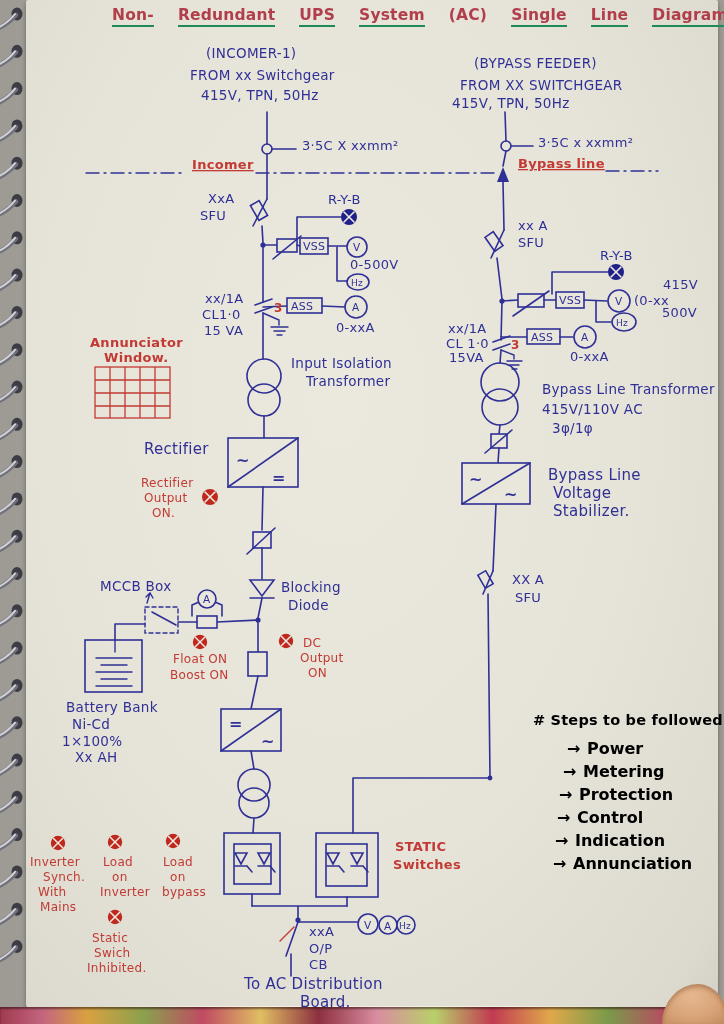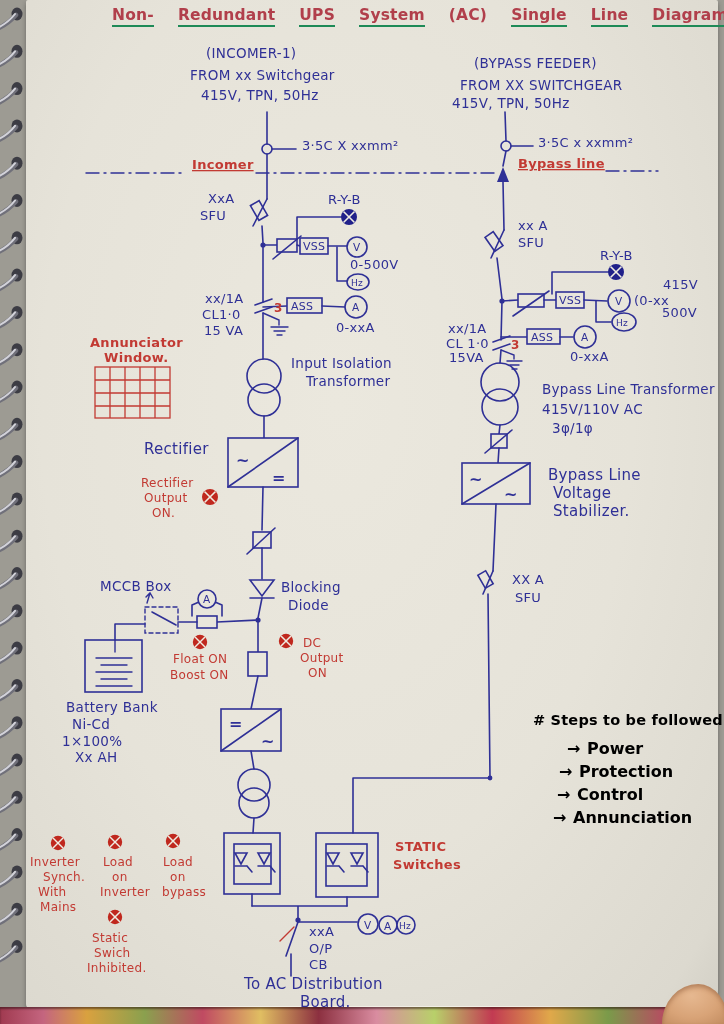--- a/index.html
+++ b/index.html
@@ -511,19 +511,21 @@
     <span class="u">System</span>
     <span>(AC)</span>
     <span class="u">Single</span>
     <span class="u">Line</span>
     <span class="u">Diagram.</span>
   </div>
 
   <div class="steps">
     <div class="hd"># Steps to be followed</div>
     <div class="row r0"><span class="ar">→</span><span>Power</span></div>
+    <div class="row r1"><span class="ar">→</span><span>Metering</span></div>
     <div class="row r2"><span class="ar">→</span><span>Protection</span></div>
     <div class="row r3"><span class="ar">→</span><span>Control</span></div>
+    <div class="row r4"><span class="ar">→</span><span>Indication</span></div>
     <div class="row r6"><span class="ar">→</span><span>Annunciation</span></div>
   </div>
 
   <div class="finger"></div>
 </div>
 
 </body></html>

